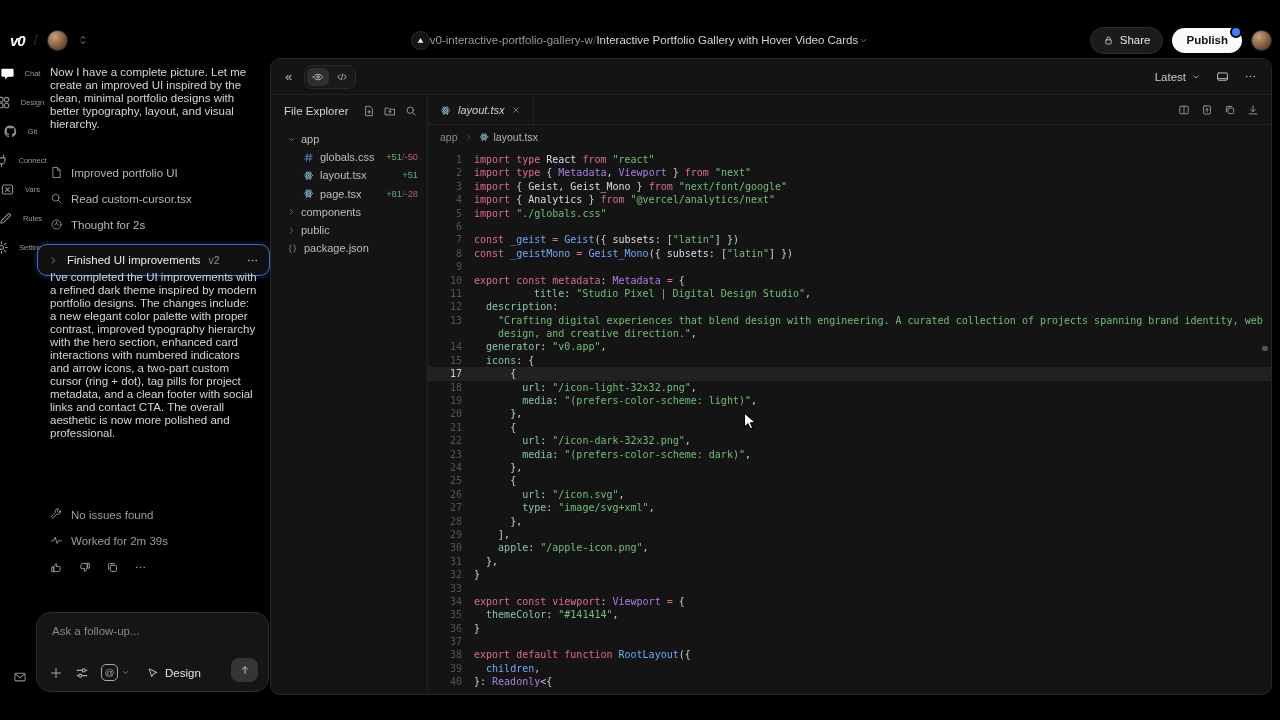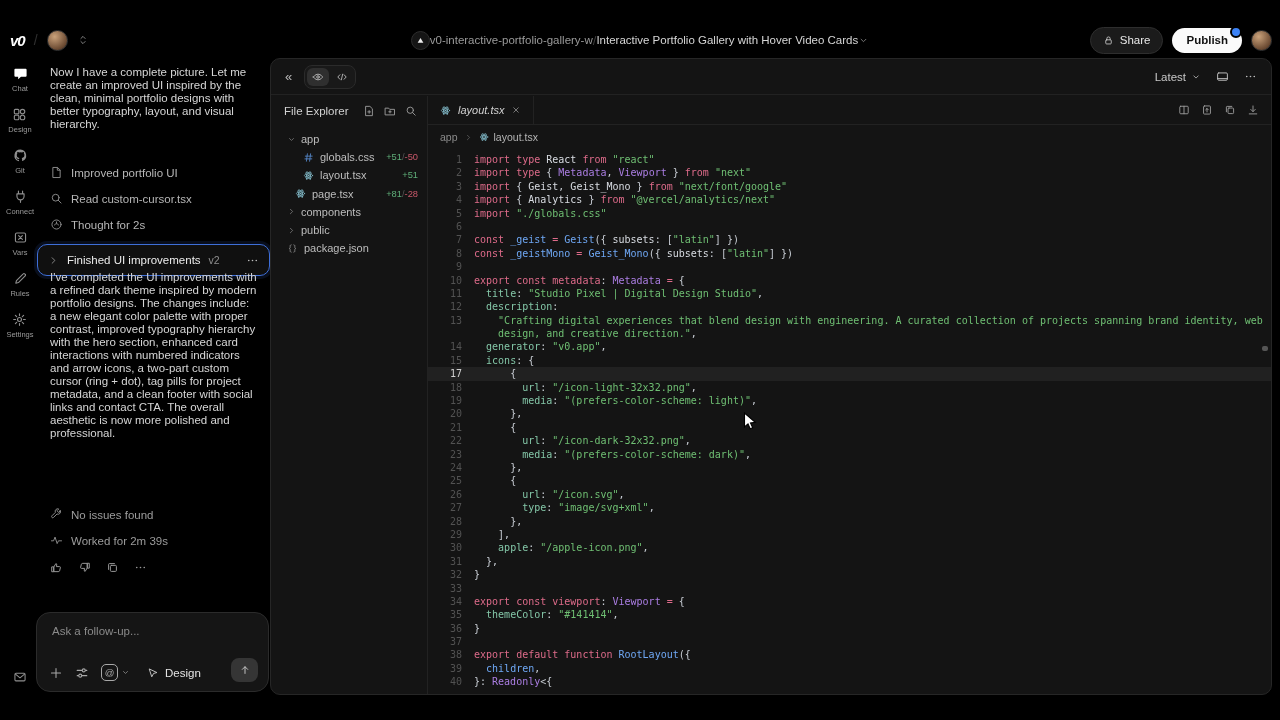--- a/index.html
+++ b/index.html
@@ -26,21 +26,21 @@
              color:#e8e8e8;border-radius:999px;height:25px;padding:0 12px;font-size:11.5px}
   .btn-share .ic{width:11px;height:11px;color:#cfcfcf}
   .btn-publish{position:relative;background:#fafafa;color:#111;border-radius:999px;height:25px;
                padding:0 14px;font-size:11.5px;font-weight:600;display:flex;align-items:center}
   .pub-dot{position:absolute;top:-2px;right:0;width:8px;height:8px;border-radius:50%;
            background:#3b82f6;border:2px solid #000}
 
   
   .rail{position:absolute;left:0;top:58px;width:40px;bottom:0;display:flex;flex-direction:column;
         align-items:center;padding-top:8px;gap:14px}
-  .rail-item{display:flex;flex-direction:column;align-items:center;gap:3px;color:#8e8e8e}
+  .rail-item{display:flex;flex-direction:row;align-items:center;gap:10px;color:#8e8e8e}
   .rail-item.active .ric{color:#fff}
   .ric .ic{width:15px;height:15px}
   .rail-label{font-size:7.5px;color:#9a9a9a}
   .mailbtn{position:absolute;left:13px;bottom:36px;color:#8e8e8e}
 
   
   .chat{position:absolute;left:40px;top:56px;width:230px;bottom:0;font-size:11.5px}
   .msg{position:absolute;left:10px;width:207px;line-height:13px;color:#d6d6d6}
   .m1{top:10px}.m2{top:215px}
   .steps{position:absolute;top:110px;left:10px;display:flex;flex-direction:column;gap:13px}
@@ -470,21 +470,21 @@
             <svg viewBox="0 0 16 16" fill="none" stroke="currentColor" stroke-width="1.2" stroke-linecap="round" stroke-linejoin="round" class="ic">
               <circle cx="8" cy="8" r="1.2" fill="currentColor" stroke="none"></circle>
               <ellipse cx="8" cy="8" rx="6" ry="2.4"></ellipse>
               <ellipse cx="8" cy="8" rx="6" ry="2.4" transform="rotate(60 8 8)"></ellipse>
               <ellipse cx="8" cy="8" rx="6" ry="2.4" transform="rotate(120 8 8)"></ellipse>
             </svg>
           </span>
           <span>layout.tsx</span>
           <span class="fdiff"><span class="plus">+51</span></span>
         </div>
-        <div class="frow" style="padding-left: 24px; text-align: right;">
+        <div class="frow" style="padding-left: 32px; text-align: right;">
           <span class="fic fi-react">
             <svg viewBox="0 0 16 16" fill="none" stroke="currentColor" stroke-width="1.2" stroke-linecap="round" stroke-linejoin="round" class="ic">
               <circle cx="8" cy="8" r="1.2" fill="currentColor" stroke="none"></circle>
               <ellipse cx="8" cy="8" rx="6" ry="2.4"></ellipse>
               <ellipse cx="8" cy="8" rx="6" ry="2.4" transform="rotate(60 8 8)"></ellipse>
               <ellipse cx="8" cy="8" rx="6" ry="2.4" transform="rotate(120 8 8)"></ellipse>
             </svg>
           </span>
           <span>page.tsx</span>
           <span class="fdiff"><span class="plus">+81</span><span class="dsep">/</span><span class="minus">-28</span></span>
@@ -615,21 +615,21 @@
         <div class="crow">
           <span class="gut">9</span>
           <span class="ct"></span>
         </div>
         <div class="crow">
           <span class="gut">10</span>
           <span class="ct"><span style="color: rgb(222, 107, 138);">export </span><span style="color: rgb(222, 107, 138);">const </span><span style="color: rgb(222, 107, 138);">metadata</span><span style="color: rgb(200, 205, 212);">: </span><span style="color: rgb(171, 126, 227);">Metadata</span><span style="color: rgb(222, 107, 138);"> = </span><span style="color: rgb(200, 205, 212);">{</span></span>
         </div>
         <div class="crow">
           <span class="gut">11</span>
-          <span class="ct"><span style="color: rgb(216, 220, 226);">  </span><span style="color: rgb(132, 199, 168);">title</span><span style="color: rgb(200, 205, 212);">: </span><span style="color: rgb(111, 191, 115);">"Studio Pixel | Digital Design Studio"</span><span style="color: rgb(200, 205, 212);">,</span></span>
+          <span class="ct"><span style="color: rgb(216, 220, 226);">  </span><span style="color: rgb(132, 199, 168); margin-left: 48px;">title</span><span style="color: rgb(200, 205, 212);">: </span><span style="color: rgb(111, 191, 115);">"Studio Pixel | Digital Design Studio"</span><span style="color: rgb(200, 205, 212);">,</span></span>
         </div>
         <div class="crow">
           <span class="gut">12</span>
           <span class="ct"><span style="color: rgb(216, 220, 226);">  </span><span style="color: rgb(132, 199, 168);">description</span><span style="color: rgb(200, 205, 212);">:</span></span>
         </div>
         <div class="crow">
           <span class="gut">13</span>
           <span class="ct"><span style="color: rgb(216, 220, 226);">    </span><span style="color: rgb(111, 191, 115);">"Crafting digital experiences that blend design with engineering. A curated collection of projects spanning brand identity, web</span></span>
         </div>
         <div class="crow">

